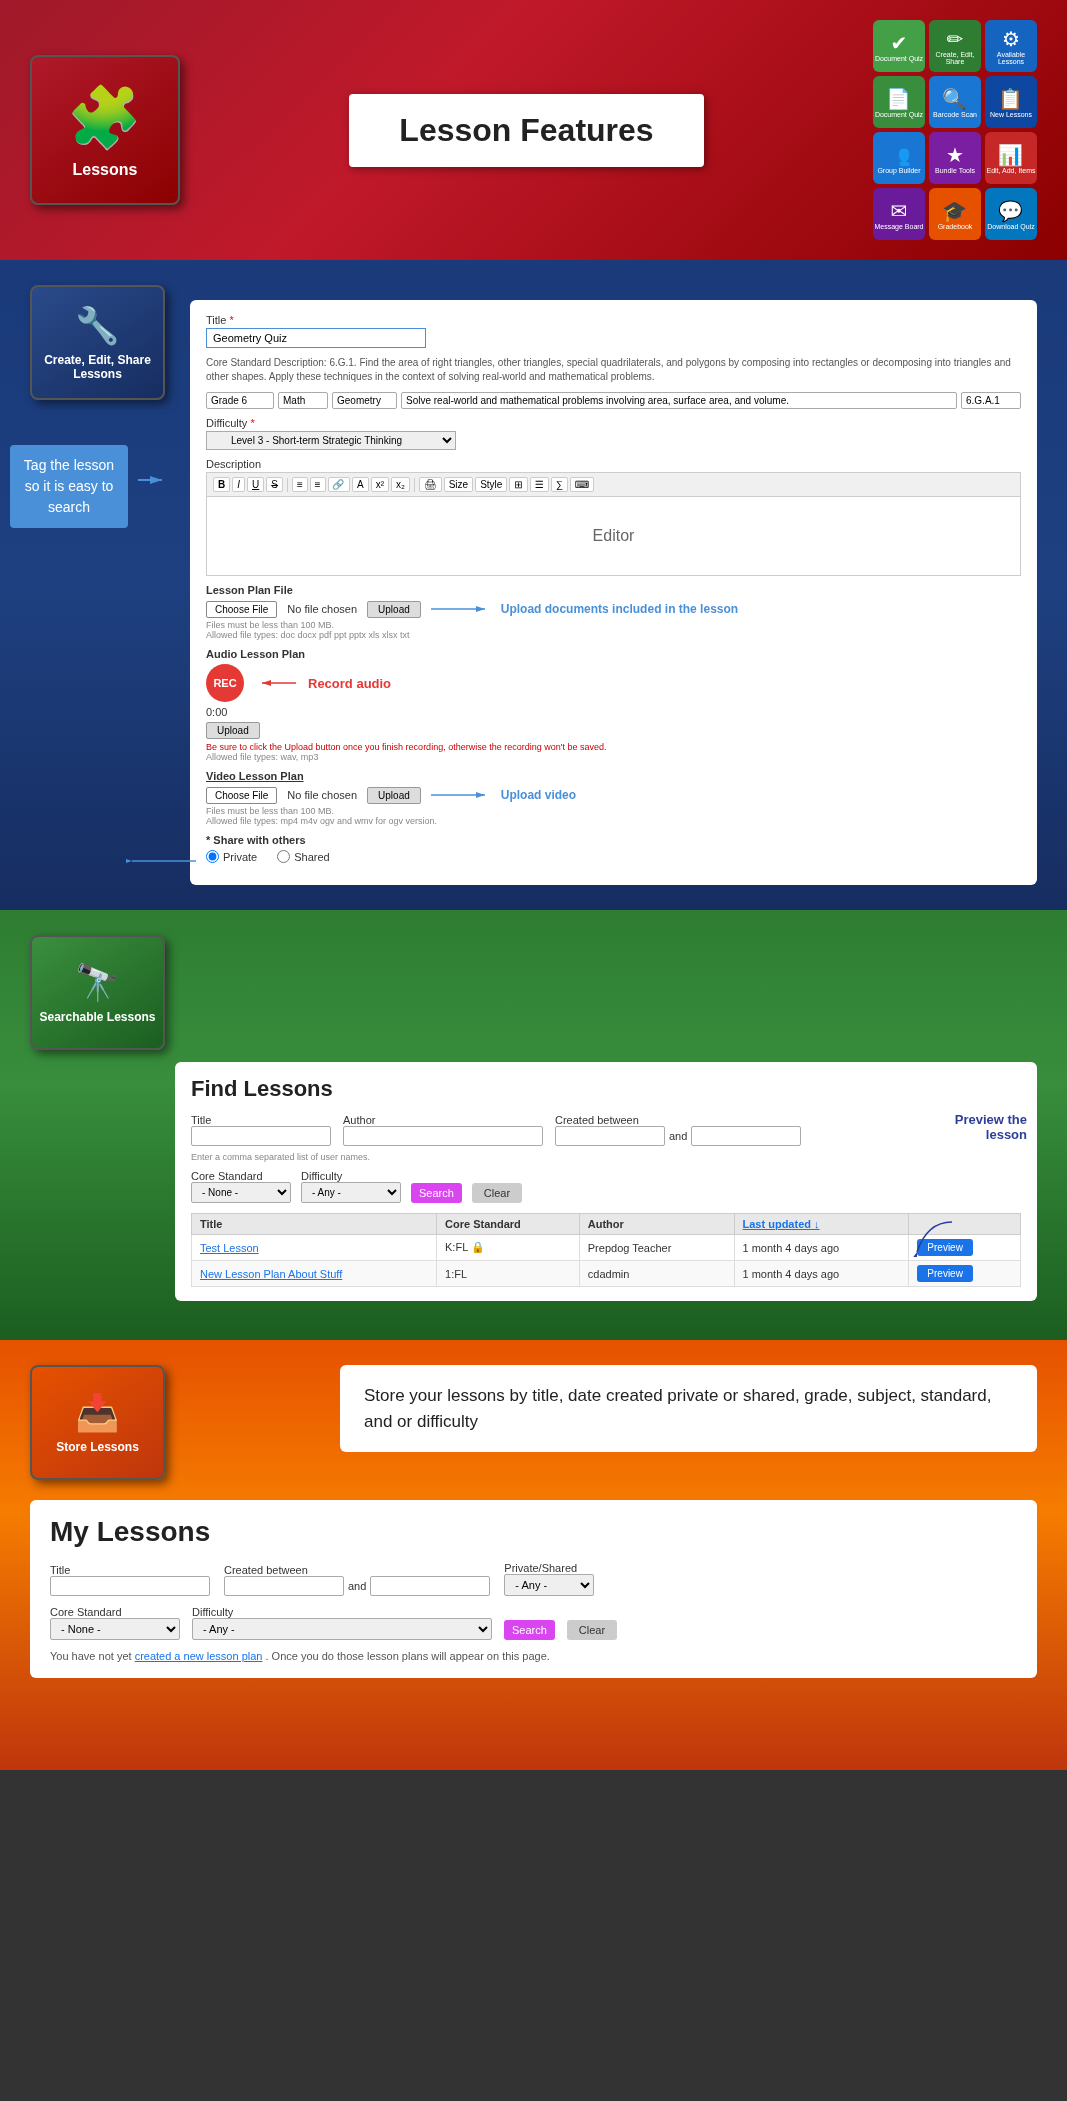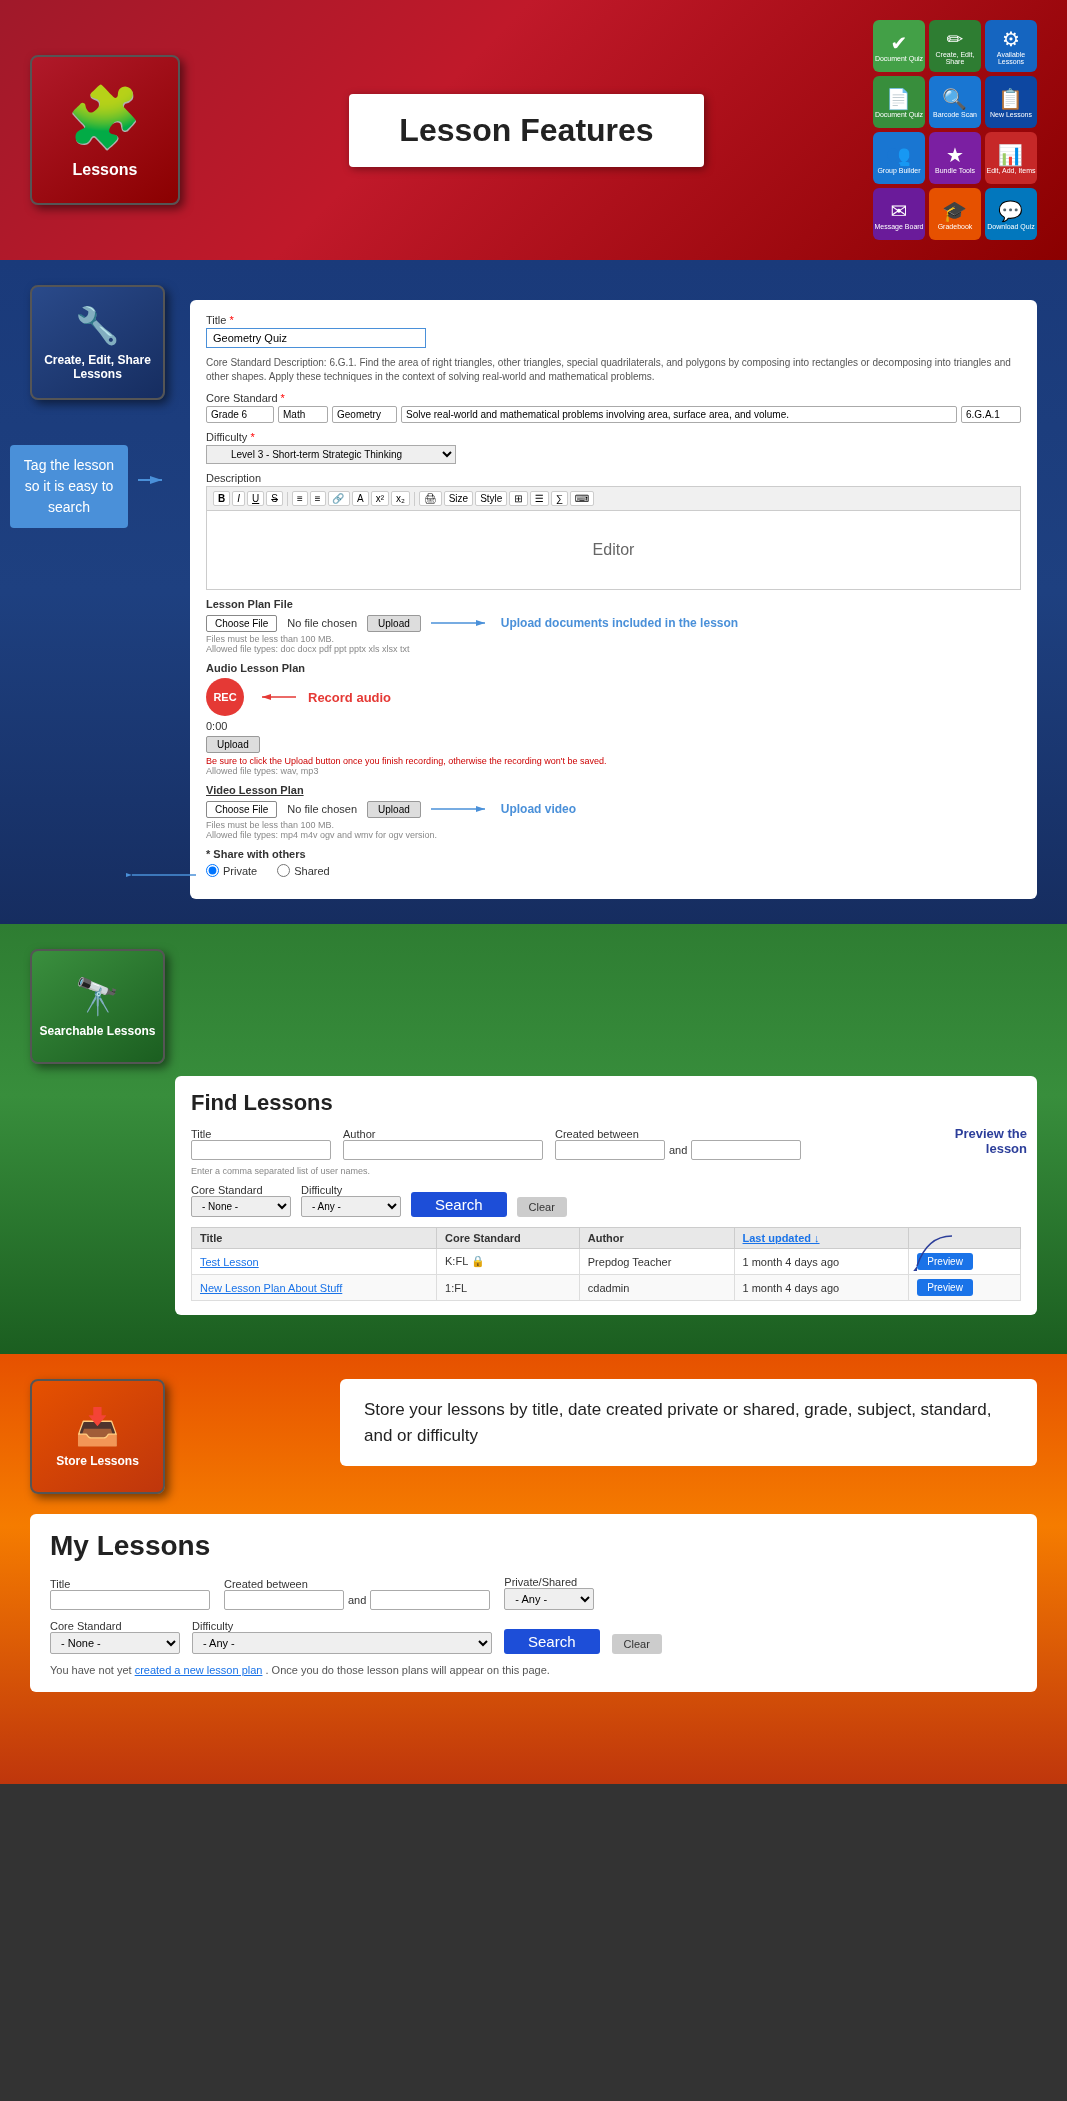--- a/index.html
+++ b/index.html
@@ -221,25 +221,25 @@
     }
     .find-lessons-title { font-size: 22px; font-weight: bold; margin-bottom: 12px; color: #222; }
     .search-field-input {
       border: 1px solid #aaa;
       padding: 3px 6px;
       font-size: 11px;
       border-radius: 2px;
       width: 130px;
     }
     .search-btn {
-      background: #1d4ed8;
+      background: #d946ef;
       color: white;
       border: none;
-      padding: 4px 24px;
-      font-size: 15px;
+      padding: 4px 8px;
+      font-size: 11px;
       border-radius: 3px;
       cursor: pointer;
     }
     .clear-btn {
       background: #cccccc;
       color: #333;
       border: none;
       padding: 4px 12px;
       font-size: 11px;
       border-radius: 3px;
@@ -417,21 +417,20 @@
 
   <div class="form-panel" style="margin-top:-100px; margin-left:160px;">
     <div class="form-row">
       <span class="form-label"><span>Title</span><span class="req"> *</span></span>
       <input class="form-input title-input" value="Geometry Quiz" type="text" style="">
     </div>
     <div class="form-row">
       <span class="core-std-desc">Core Standard Description: 6.G.1. Find the area of right triangles, other triangles, special quadrilaterals, and polygons by composing into rectangles or decomposing into triangles and other shapes. Apply these techniques in the context of solving real-world and mathematical problems.</span>
     </div>
     <div class="form-row">
-      <span class="form-label"><span>Core Standard</span><span class="req"> *</span></span>
       <div class="core-std-row">
         <input type="text" value="Grade 6" class="form-input" style="width: 68px;">
         <input type="text" value="Math" class="form-input" style="width: 50px;">
         <input type="text" value="Geometry" class="form-input" style="width: 65px;">
         <input type="text" value="Solve real-world and mathematical problems involving area, surface area, and volume." class="form-input desc-field" style="">
         <input type="text" value="6.G.A.1" class="form-input code-field" style="">
       </div>
     </div>
     <div class="form-row">
       <span class="form-label"><span>Difficulty</span><span class="req"> *</span></span>

